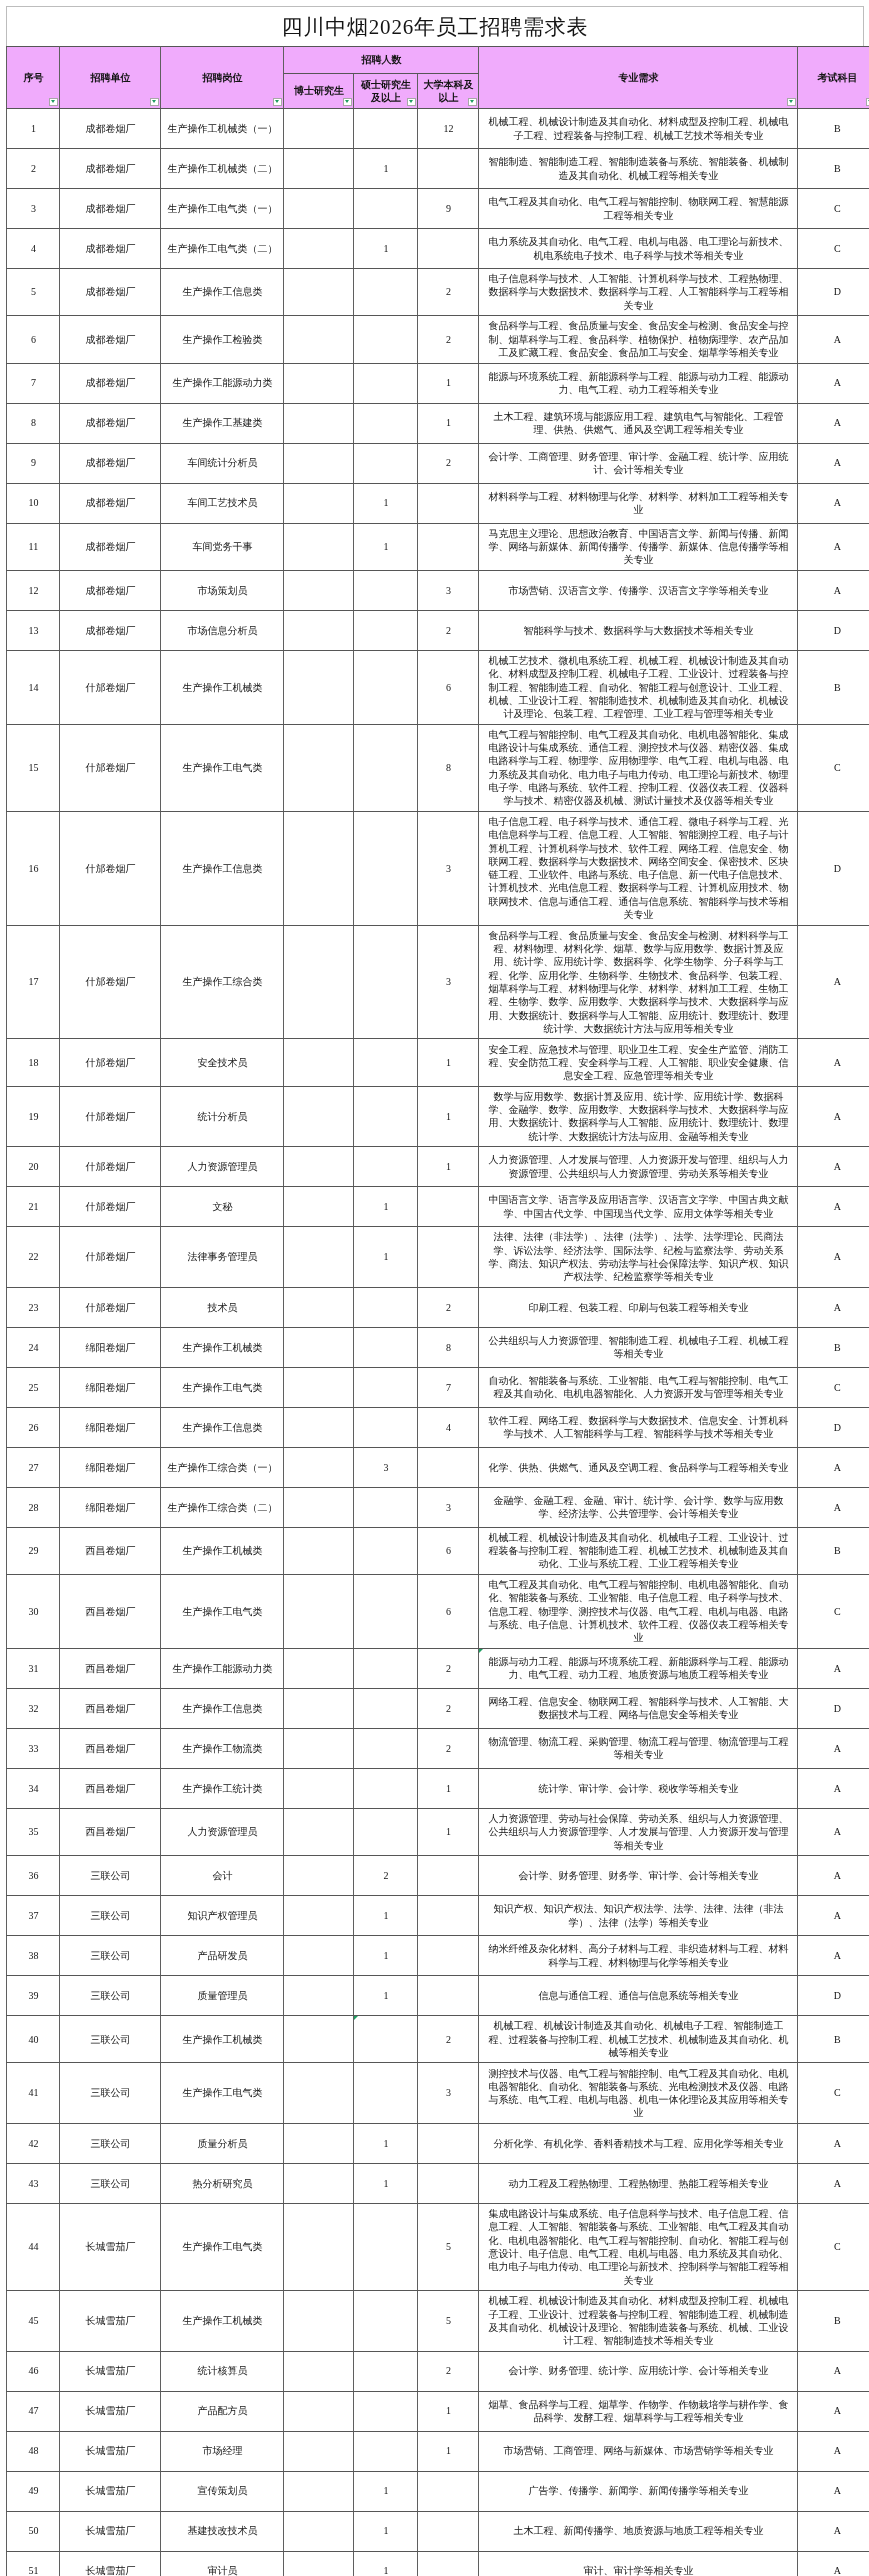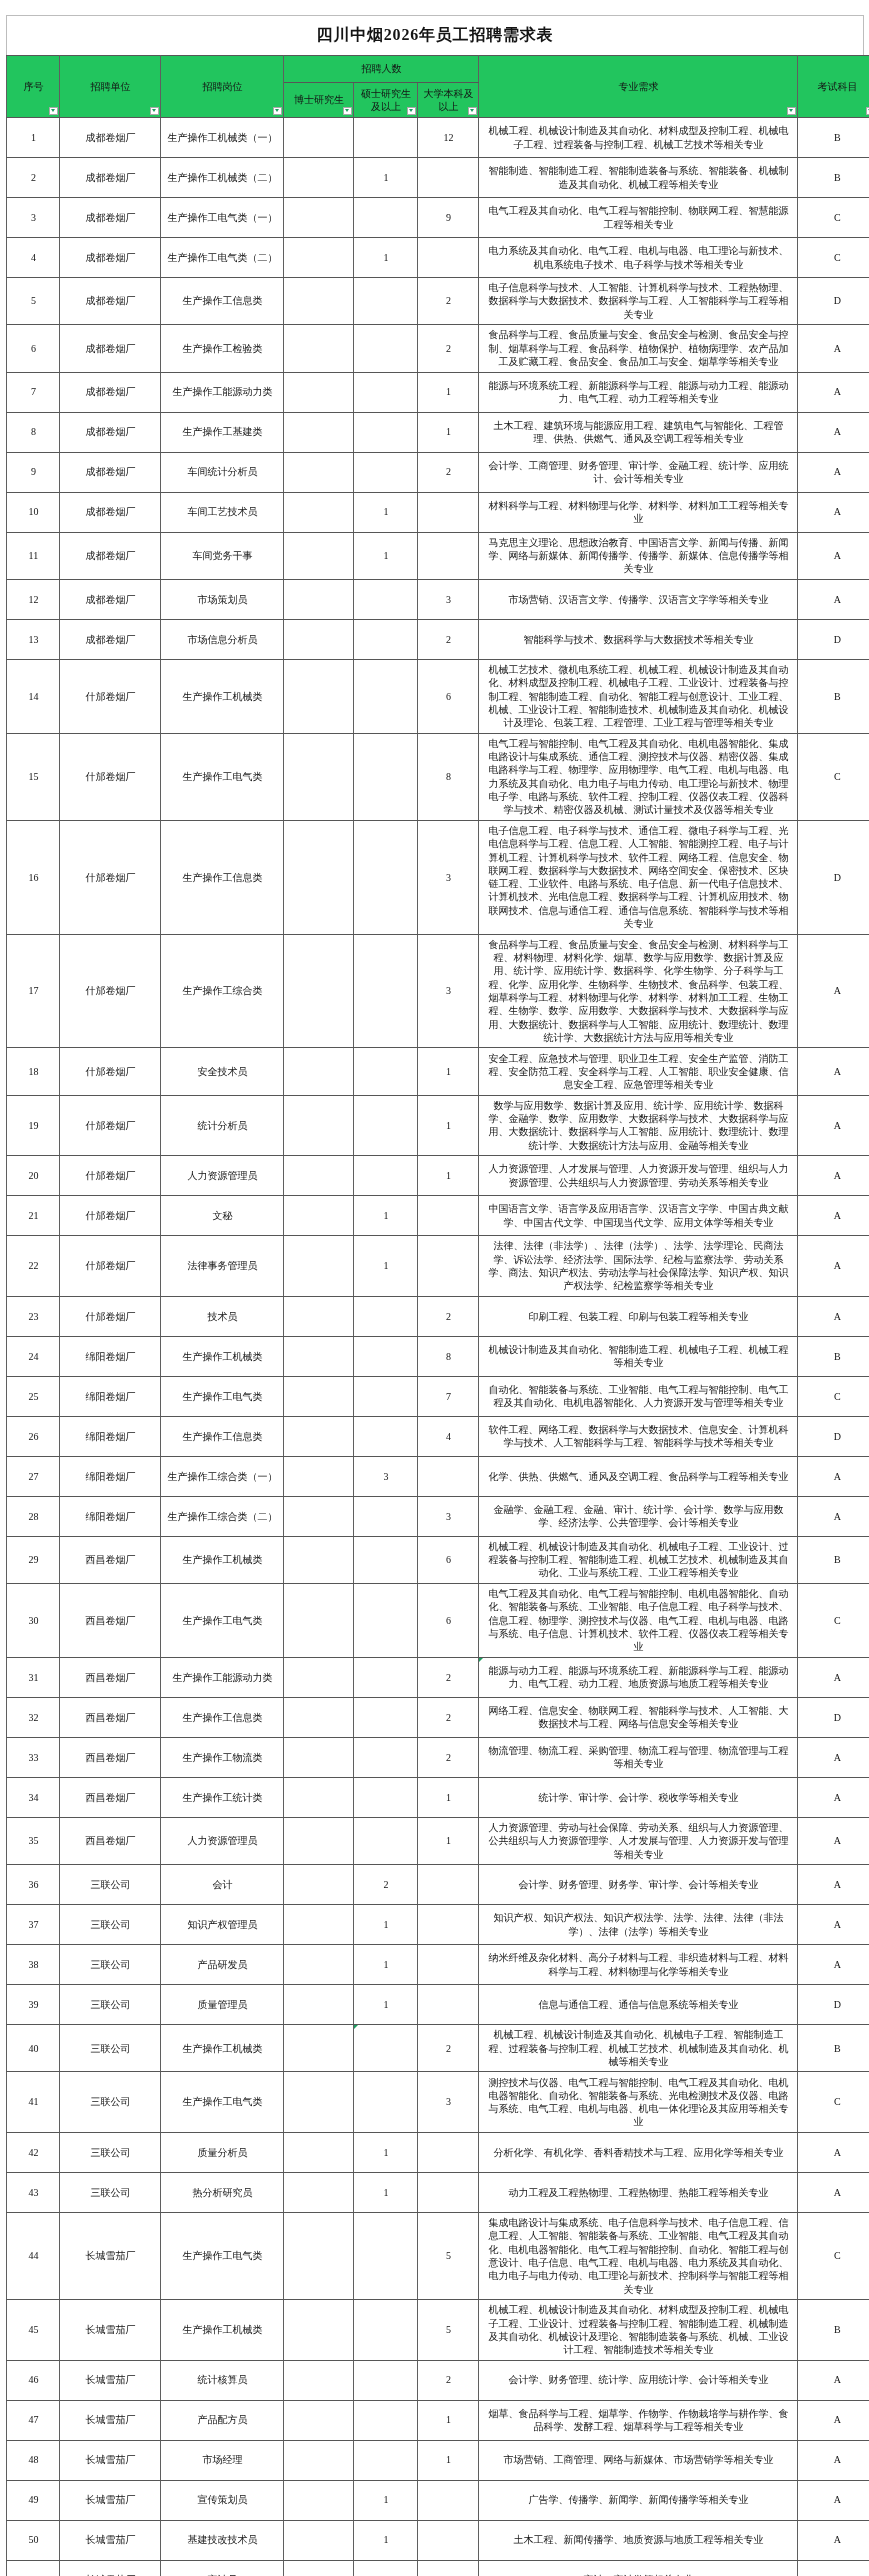--- a/index.html
+++ b/index.html
@@ -1,46 +1,46 @@
 <!DOCTYPE html>
 <html style="font-size:13px"><head>
 <meta charset="utf-8">
 <style>
   html,body{margin:0;padding:0;background:#ffffff;}
   body{width:870px;font-family:"Liberation Serif","DejaVu Serif",serif;color:#141414;}
   .page{padding:0 6.4px;}
   .title-cell{
-    margin-top:15px;
+    margin-top:6px;
     border:0.8px solid #bdbdbd;
     border-bottom:none;
     height:39px;
     display:flex;align-items:center;justify-content:center;
-    font-size:16px;font-weight:bold;letter-spacing:0.8px;
+    font-size:21px;font-weight:normal;letter-spacing:0.8px;
   }
   table.sheet{
     width:100%;
     border-collapse:collapse;
     table-layout:fixed;
   }
   table.sheet th, table.sheet td{
     border:0.8px solid #5f5f5f;
     border-top:1.6px solid #565656;
     border-bottom:1.6px solid #565656;
     text-align:center;
     vertical-align:middle;
     padding:3.2px 4.8px;
     font-size:10px;
     line-height:13.3px;
     word-break:break-all;
     overflow:hidden;
   }
   thead th{
-    font-weight:normal;
+    font-weight:bold;
     position:relative;
-    background:#22c55e;
+    background:#f0abfc;
   }
   thead tr.h1{height:27px;}
   thead tr.h2{height:35px;}
   tbody tr{height:40px;}
   td.c-majors{padding:3.2px 6.4px;}
   td.c-no, td.c-phd, td.c-master, td.c-bachelor, td.c-exam{font-size:10.5px;}
   .filter-btn{
     position:absolute;
     right:1.6px;bottom:1.6px;
     width:8.9px;height:8.9px;
@@ -370,21 +370,21 @@
     <td class="c-majors">印刷工程、包装工程、印刷与包装工程等相关专业</td>
     <td class="c-exam">A</td>
   </tr>
         <tr>
     <td class="c-no">24</td>
     <td class="c-unit">绵阳卷烟厂</td>
     <td class="c-position">生产操作工机械类</td>
     <td class="c-phd"></td>
     <td class="c-master"></td>
     <td class="c-bachelor">8</td>
-    <td class="c-majors">机械设计制造及其自动化、智能制造工程、机械电子工程、机械工程等相关专业</td>
+    <td class="c-majors">公共组织与人力资源管理、智能制造工程、机械电子工程、机械工程等相关专业</td>
     <td class="c-exam">B</td>
   </tr>
         <tr>
     <td class="c-no">25</td>
     <td class="c-unit">绵阳卷烟厂</td>
     <td class="c-position">生产操作工电气类</td>
     <td class="c-phd"></td>
     <td class="c-master"></td>
     <td class="c-bachelor">7</td>
     <td class="c-majors">自动化、智能装备与系统、工业智能、电气工程与智能控制、电气工程及其自动化、电机电器智能化、人力资源开发与管理等相关专业</td>

